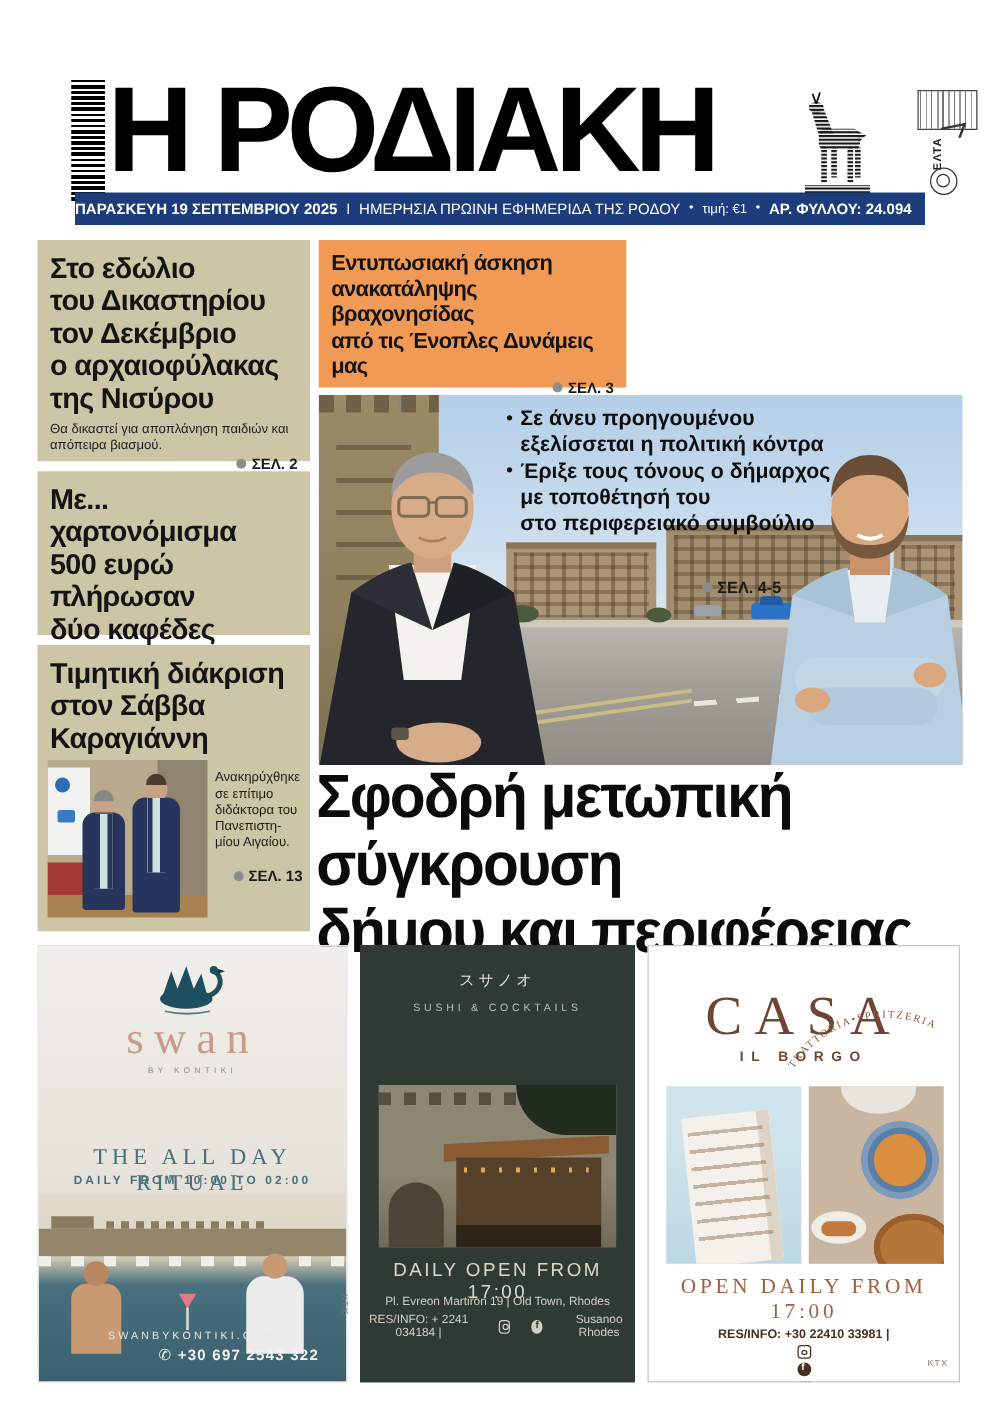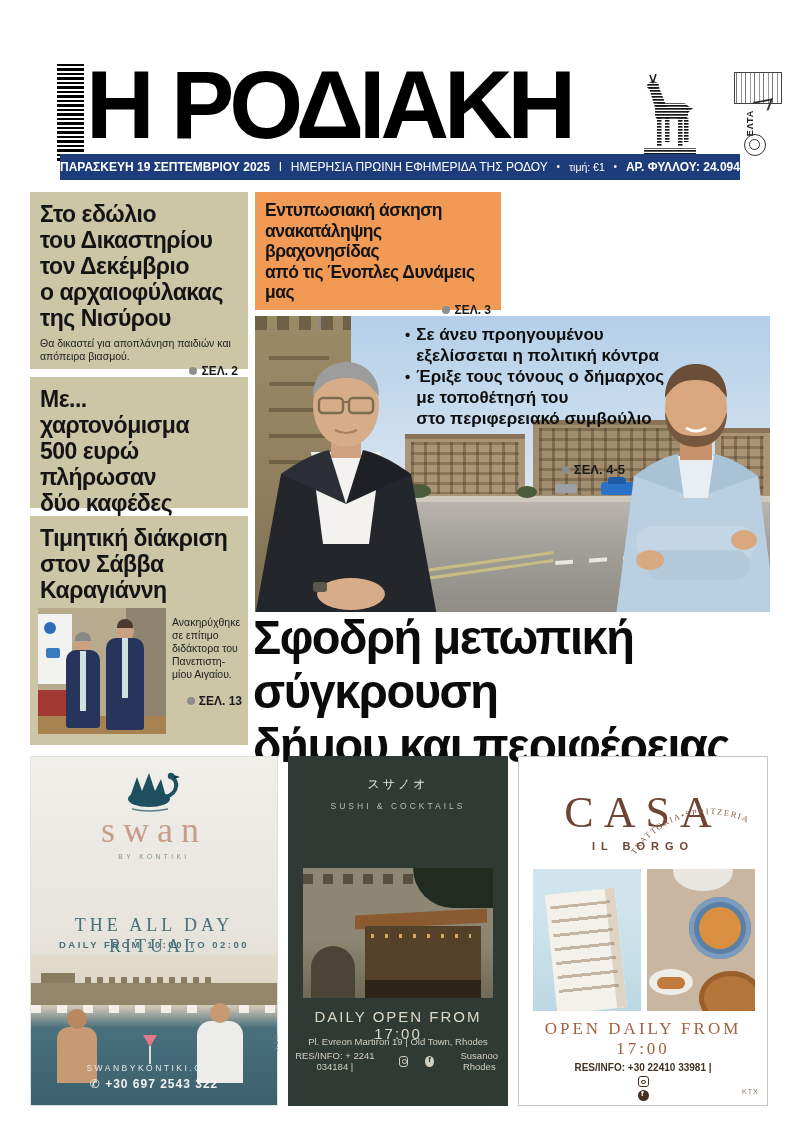--- a/index.html
+++ b/index.html
@@ -19,21 +19,21 @@
     transform:rotate(90deg);transform-origin:center;
     background:repeating-linear-gradient(180deg,#fff 0 3px,#999 3px 4.5px,#fff 4.5px 8px,#777 8px 9px);}
   .elta{left:736px;top:112px;width:40px;height:22px;transform:rotate(-90deg) translate(0,0);
     font-size:9px;font-weight:700;color:#222;letter-spacing:1px;text-align:center;}
   .elta-wing{left:752px;top:100px;width:16px;height:10px;border-top:2px solid #333;
     border-right:2px solid #333;transform:skewX(-30deg) rotate(-12deg);}
   .stampcircle{left:744px;top:134px;width:20px;height:20px;border:1.5px solid #333;border-radius:50%;}
   .stampcircle::after{content:"";position:absolute;left:4px;top:4px;width:9px;height:9px;border:1px solid #333;border-radius:50%;}
 
   .datebar{left:60px;top:154px;width:680px;height:26px;background:#1d3c7c;color:#fff;
-    display:flex;align-items:center;justify-content:space-between;gap:7px;font-size:12px;white-space:nowrap;}
+    display:flex;align-items:center;justify-content:flex-start;gap:7px;font-size:12px;white-space:nowrap;}
   .datebar .b{font-weight:800;}
   .datebar .small{font-size:10.5px;}
   .datebar .dot{font-size:10px;position:relative;top:-1px;}
 
   
   .story{background:#ccc6a6;padding:9px 10px;box-sizing:border-box;}
   .story-title{font-weight:800;font-size:23px;line-height:26px;letter-spacing:-0.5px;color:#141414;}
   .story-sub{font-size:10.5px;line-height:12.5px;color:#1c1c1c;margin-top:6px;}
   .pageref{display:flex;align-items:center;justify-content:flex-end;gap:4px;font-weight:800;font-size:12px;color:#1a1a1a;}
   .pageref .pdot{width:8px;height:8px;border-radius:50%;background:#8d8d8d;display:inline-block;}
@@ -125,21 +125,21 @@
      background:repeating-linear-gradient(90deg,#8a7c60 0 6px,transparent 6px 12px);}
   .boats{position:absolute;left:0;top:50px;width:100%;height:8px;
      background:repeating-linear-gradient(90deg,#f2efe8 0 10px,transparent 10px 26px);}
   .personA{position:absolute;left:26px;top:72px;width:40px;height:56px;background:#c89a74;border-radius:12px 12px 0 0;}
   .personA::before{content:"";position:absolute;left:10px;top:-18px;width:20px;height:20px;border-radius:50%;background:#b8875f;}
   .personB{position:absolute;right:34px;top:66px;width:46px;height:62px;background:#ececea;border-radius:14px 14px 0 0;}
   .personB::before{content:"";position:absolute;left:13px;top:-18px;width:20px;height:20px;border-radius:50%;background:#c89a74;}
   .cocktail{position:absolute;left:112px;top:80px;width:0;height:0;border-left:7px solid transparent;border-right:7px solid transparent;border-top:12px solid #e07a8a;}
   .cocktail::after{content:"";position:absolute;left:-1px;top:-1px;width:2px;height:18px;background:#ddd;}
   .swan-web{position:absolute;left:0;top:108px;width:100%;text-align:center;font-size:8.5px;letter-spacing:2.5px;color:#e9e9e5;}
-  .swan-phone{position:absolute;left:0;top:122px;width:100%;text-align:center;font-size:12px;letter-spacing:1px;color:#f2f2ee;font-weight:600;}
+  .swan-phone{position:absolute;left:0;top:122px;width:100%;text-align:center;font-size:12px;letter-spacing:1px;color:#f2f2ee;font-weight:600;padding-left:37px;}
 
   .ktx-v{left:267px;top:1040px;font-size:7px;color:#777;transform:rotate(90deg);letter-spacing:1px;}
   .ktx-h{left:742px;top:1088px;font-size:7px;color:#8a7a6a;letter-spacing:1px;}
 
   .susanoo{left:288px;top:756px;width:220px;height:350px;background:#2e3a33;text-align:center;color:#eceae2;}
   .sus-jp{margin-top:20px;font-size:12px;letter-spacing:3px;color:#e8e6dc;}
   .sus-name{font-family:"Liberation Serif","DejaVu Serif",serif;font-size:33px;letter-spacing:5px;color:#f0eee6;margin-top:6px;font-weight:400;}
   .sus-sub{font-size:8.5px;letter-spacing:3px;color:#b9beb2;margin-top:8px;}
   .sus-photo{position:absolute;left:15px;top:112px;width:190px;height:130px;background:linear-gradient(180deg,#8c8672 0 55%,#6f6a58 100%);overflow:hidden;}
   .sus-photo .trees{position:absolute;right:0;top:0;width:80px;height:40px;background:#222b20;border-radius:0 0 0 40px;}

